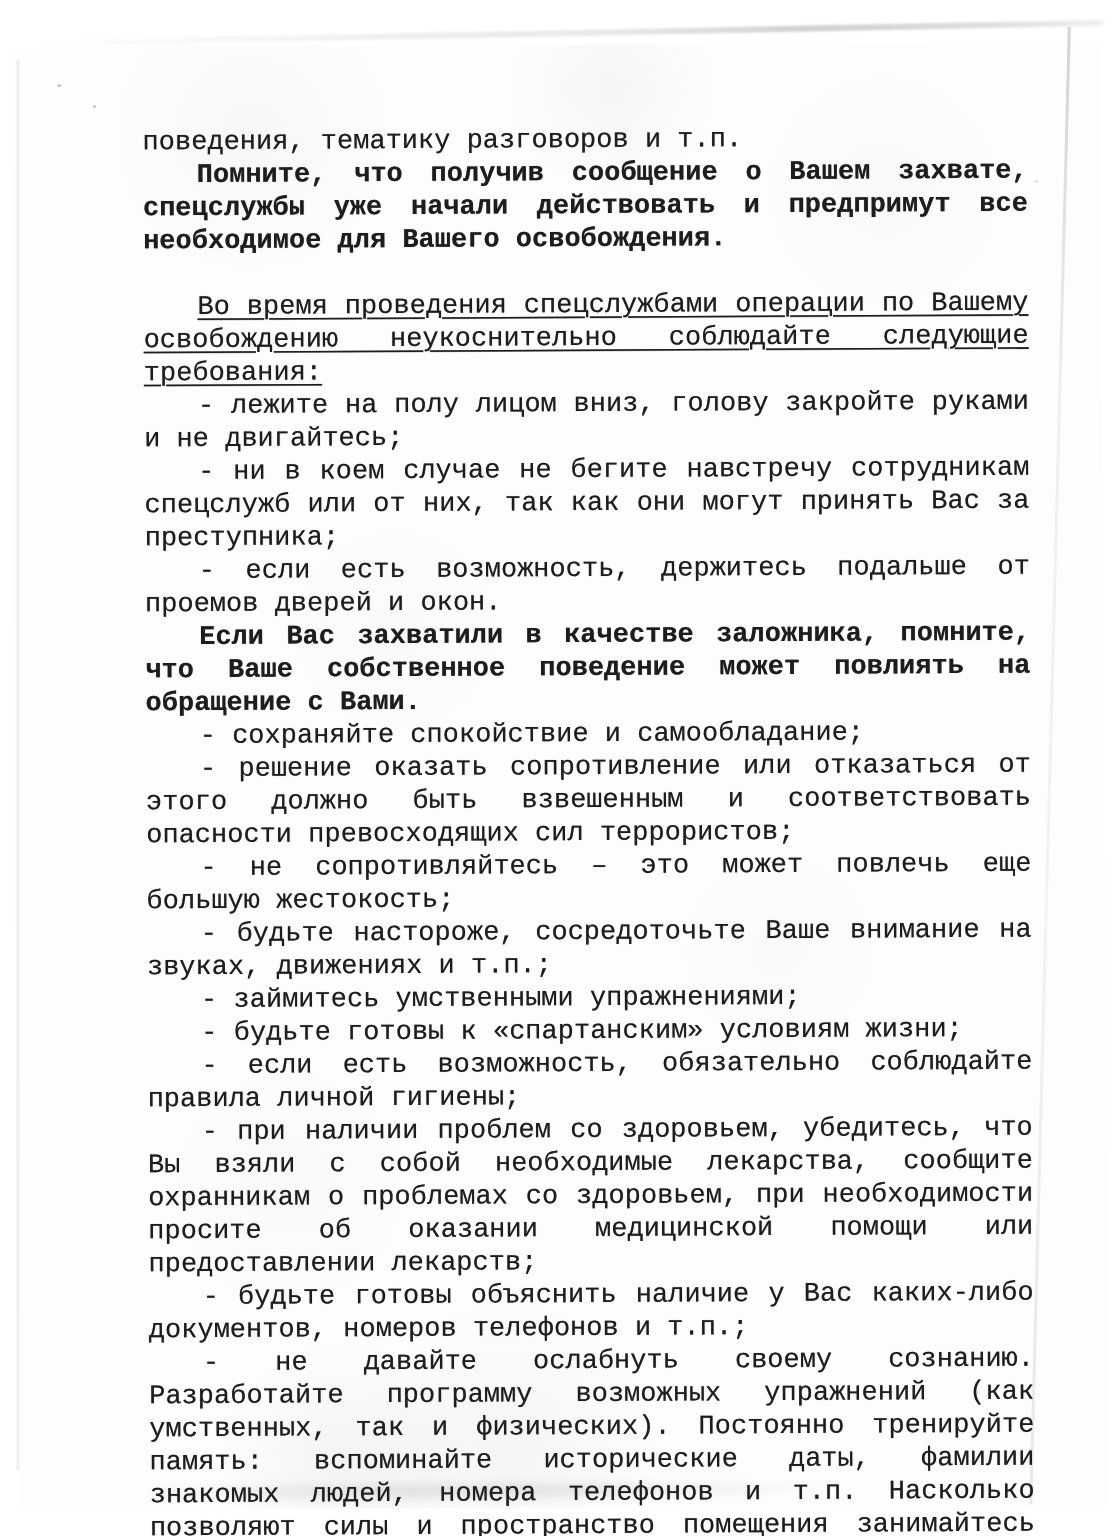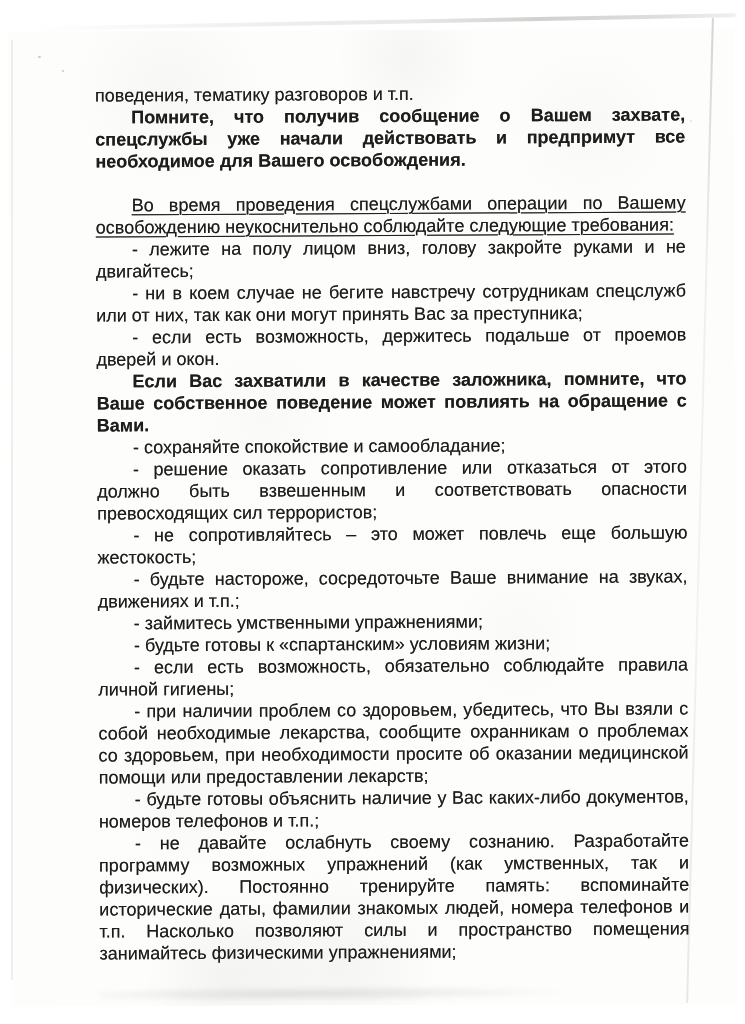--- a/index.html
+++ b/index.html
@@ -6,21 +6,21 @@
     margin: 0;
     padding: 0;
     background: #ffffff;
   }
   .scan-canvas {
     position: relative;
     width: 745px;
     height: 1024px;
     background: #ffffff;
     overflow: hidden;
-    font-family: Liberation Sans, sans-serif;
+    font-family: Liberation Mono, monospace;
   }
   
   .paper {
     position: absolute;
     left: 10px; top: 30px;
     width: 726px; height: 975px;
     background:
       radial-gradient(circle at 22% 6%,  rgba(60,60,55,0.030), transparent 9%),
       radial-gradient(circle at 55% 3%,  rgba(60,60,55,0.040), transparent 7%),
       radial-gradient(circle at 80% 10%, rgba(60,60,55,0.025), transparent 8%),

